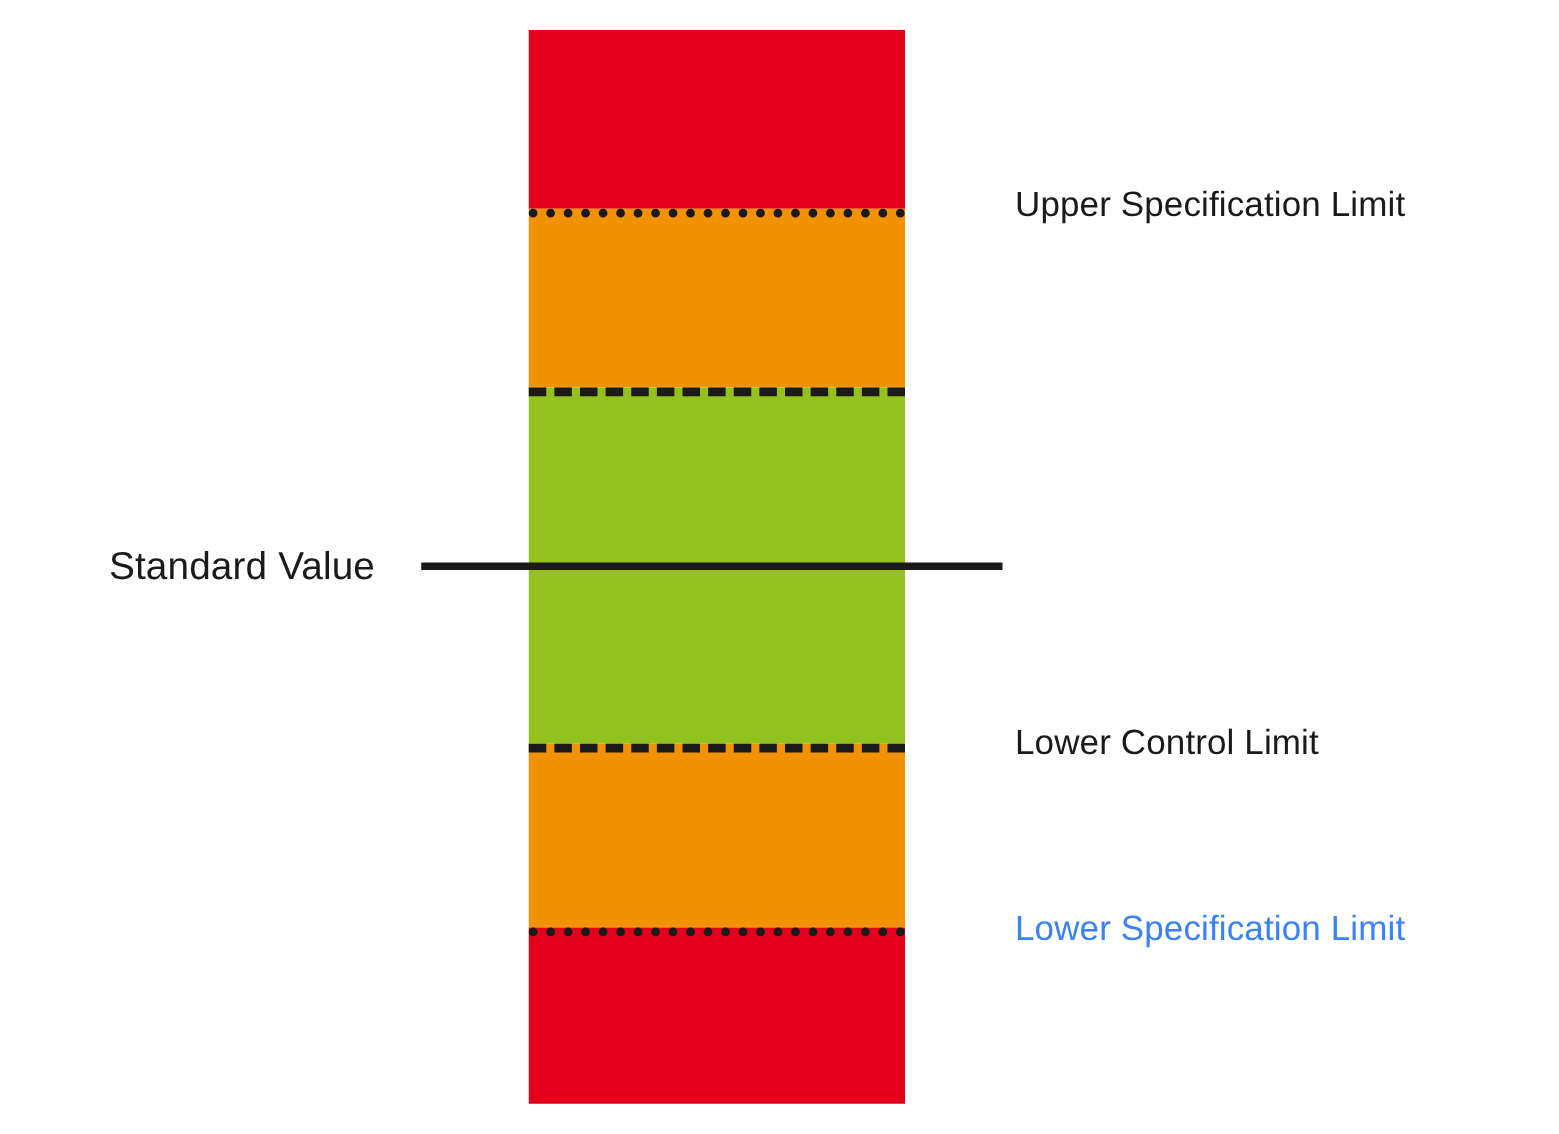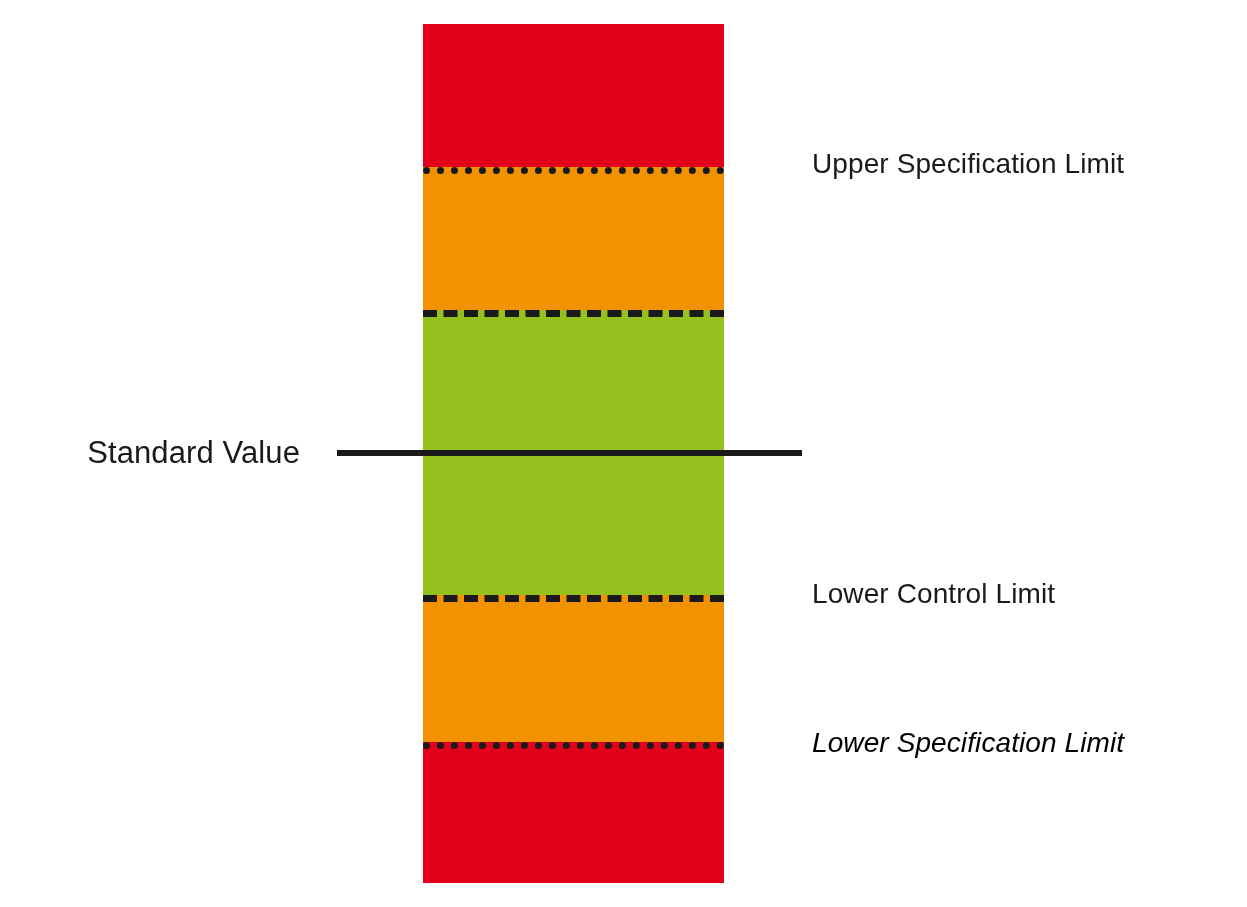--- a/index.html
+++ b/index.html
@@ -107,15 +107,15 @@
 
   <div class="limit-line dotted" style="top: 742px; border-top-color: rgb(26, 26, 26);"></div>
 
   <div class="limit-label" style="top: 146px; color: rgb(26, 26, 26);">Upper Specification Limit</div>
 
 
   <div class="standard-label" style="top: 435px; color: rgb(26, 26, 26);">Standard Value</div>
 
   <div class="limit-label" style="top: 576px; color: rgb(26, 26, 26);">Lower Control Limit</div>
 
-  <div class="limit-label" style="top: 725px; color: #000000; font-style: italic;">Lower Specification Limit</div>
+  <div class="limit-label" style="top: 725px; color: #3b82f6;">Lower Specification Limit</div>
 
 </div>
 
 </body></html>

